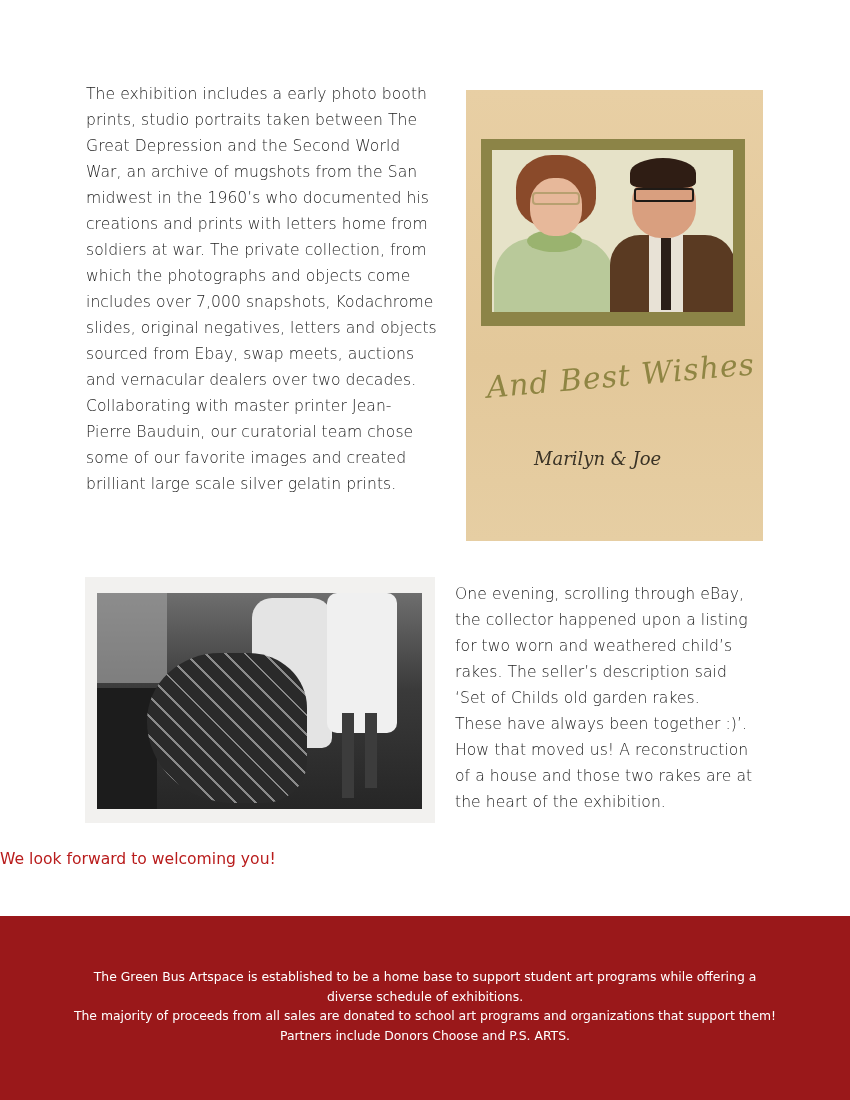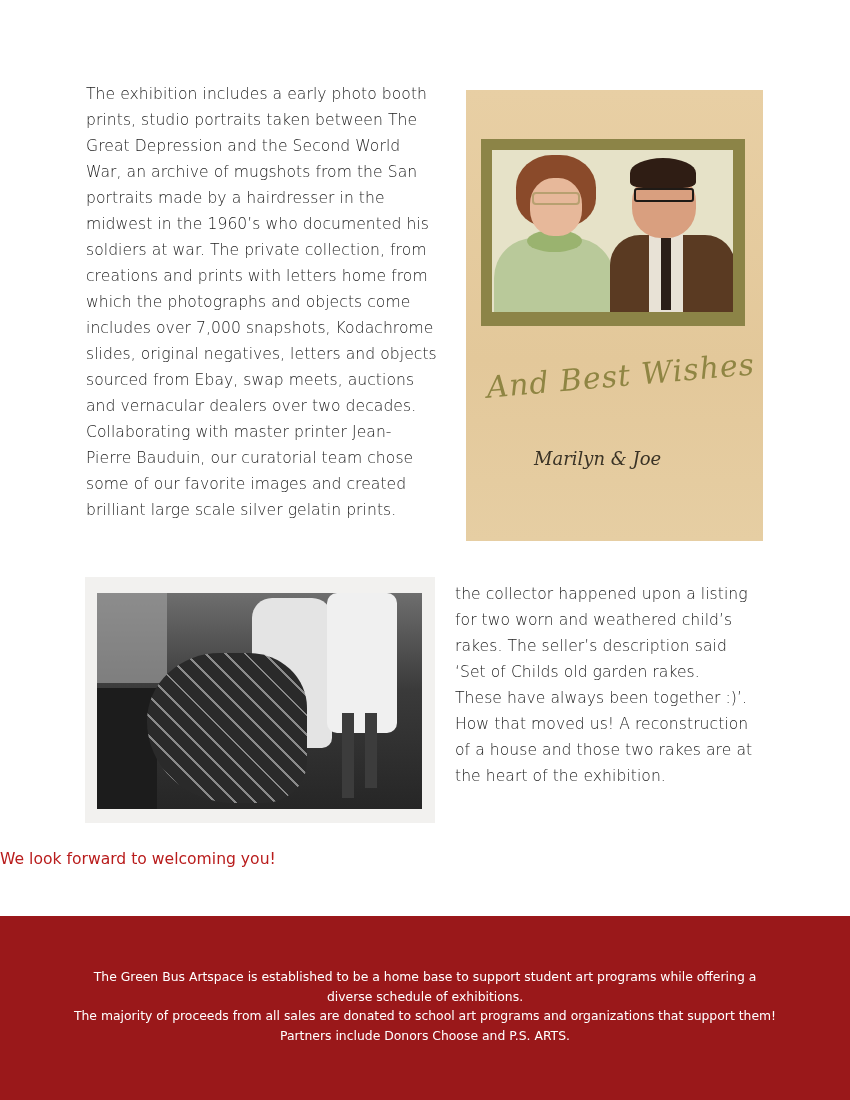--- a/index.html
+++ b/index.html
@@ -87,24 +87,23 @@
     #footer .ftext p { margin: 0; }
   </style>
 </head>
 <body>
 
 <div id="intro" class="para">
   <span>The exhibition includes a early photo booth</span>
   <span>prints, studio portraits taken between The</span>
   <span>Great Depression and the Second World</span>
   <span>War, an archive of mugshots from the San</span>
-  <span>portraits made by a hairdresser in the</span>
   <span>midwest in the 1960’s who documented his</span>
+  <span>creations and prints with letters home from</span>
   <span>soldiers at war. The private collection, from</span>
-  <span>creations and prints with letters home from</span>
   <span>which the photographs and objects come</span>
   <span>includes over 7,000  snapshots, Kodachrome</span>
   <span>slides, original negatives, letters and objects</span>
   <span>sourced from Ebay, swap meets, auctions</span>
   <span>and vernacular dealers over two decades.</span>
   <span>Collaborating with master printer Jean-</span>
   <span>Pierre Bauduin, our curatorial team chose</span>
   <span>some of our favorite images and created</span>
   <span>brilliant large scale silver gelatin prints.</span>
 </div>
@@ -135,20 +134,21 @@
     <div class="d-chair"></div>
     <div class="d-dress1"></div>
     <div class="d-dress2"></div>
     <div class="d-leg1"></div>
     <div class="d-leg2"></div>
     <div class="d-skirt"></div>
   </div>
 </div>
 
 <div id="story" class="para">
+  <span>One evening, scrolling through eBay,</span>
   <span>the collector happened upon a listing</span>
   <span>for two worn and weathered child’s</span>
   <span>rakes. The  seller’s description said</span>
   <span>‘Set of Childs old garden rakes.</span>
   <span>These have always been together :)’.</span>
   <span>How that moved us! A reconstruction</span>
   <span>of a house and those two rakes are at</span>
   <span>the heart of the exhibition.</span>
 </div>
 

